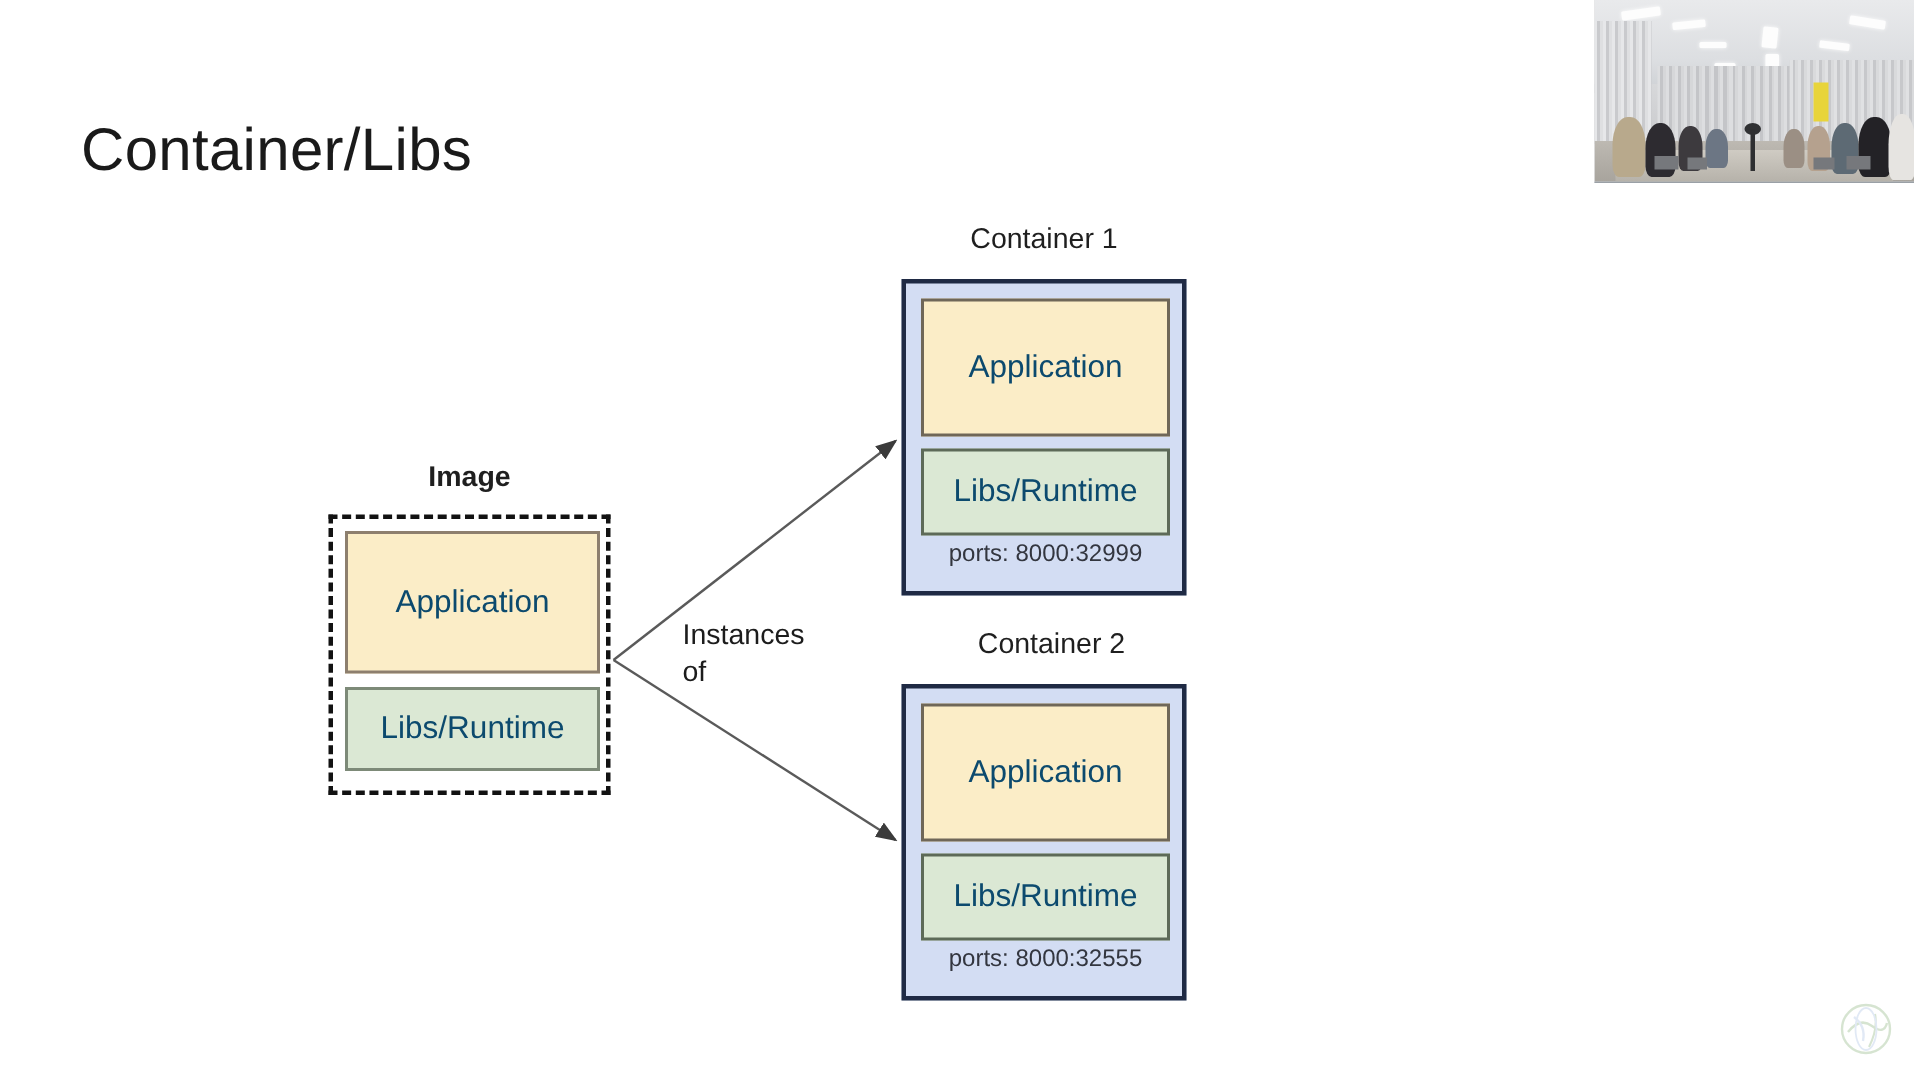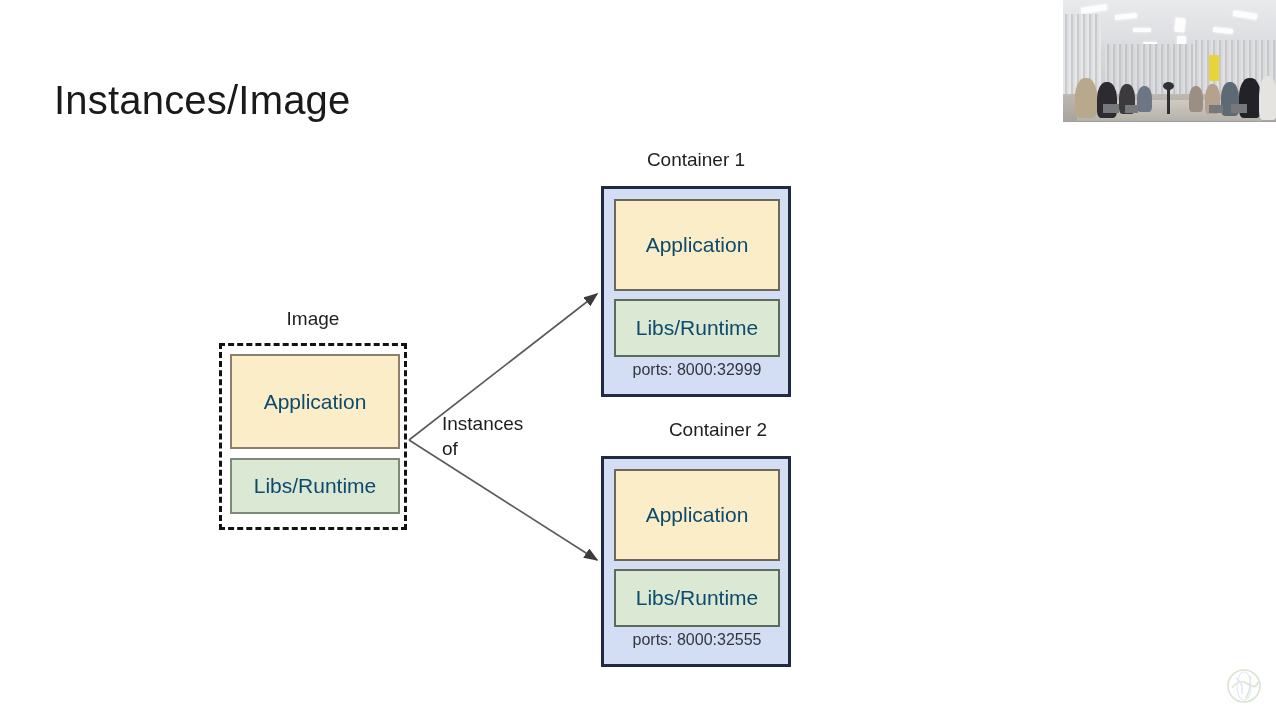--- a/index.html
+++ b/index.html
@@ -45,20 +45,21 @@
     width: 188px;
     height: 187px;
     border: 3px dashed #121212;
     box-sizing: border-box;
     background: #ffffff;
   }
   #image-caption {
     left: 219px;
     top: 308px;
     width: 188px;
+    font-weight: bold;
   }
   #image-app-box {
     position: absolute;
     left: 8px;
     top: 8px;
     width: 170px;
     height: 95px;
     background: #fbedc7;
     border: 2px solid #8d7f6e;
     box-sizing: border-box;
@@ -89,21 +90,21 @@
   .container-box {
     position: absolute;
     background: #d3ddf3;
     border: 3px solid #1f2a44;
     box-sizing: border-box;
   }
   #container1-box { left: 601px; top: 186px;  width: 190px; height: 211px; }
   #container2-box { left: 601px; top: 456px;  width: 190px; height: 211px; }
 
   #container1-caption { left: 601px; top: 149px; width: 190px; }
-  #container2-caption { left: 623px; top: 419px; width: 190px; }
+  #container2-caption { left: 606px; top: 419px; width: 190px; }
 
   .container-app-box {
     position: absolute;
     left: 10px;
     top: 10px;
     width: 166px;
     height: 92px;
     background: #fbedc7;
     border: 2px solid #6f6758;
     box-sizing: border-box;
@@ -141,21 +142,21 @@
     left: 0;
     top: 0;
     width: 1276px;
     height: 720px;
     pointer-events: none;
   }
 
   
   #instances-label {
     position: absolute;
-    left: 442px;
+    left: 455px;
     top: 411px;
     width: 95px;
     font-size: 19px;
     line-height: 25px;
     color: #1c1c1c;
   }
 
   
   #webcam-overlay {
     position: absolute;
@@ -228,21 +229,21 @@
     left: 1226px;
     top: 668px;
     width: 36px;
     height: 36px;
     opacity: 0.30;
   }
 </style>
 </head>
 <body>
 
-<div id="slide-title">Instances/Image</div>
+<div id="slide-title">Container/Libs</div>
 
 <div class="group-caption" id="image-caption">Image</div>
 
 <div id="image-group">
   <div id="image-app-box">
     <span class="layer-label">Application</span>
   </div>
   <div id="image-libs-box">
     <span class="layer-label">Libs/Runtime</span>
   </div>

